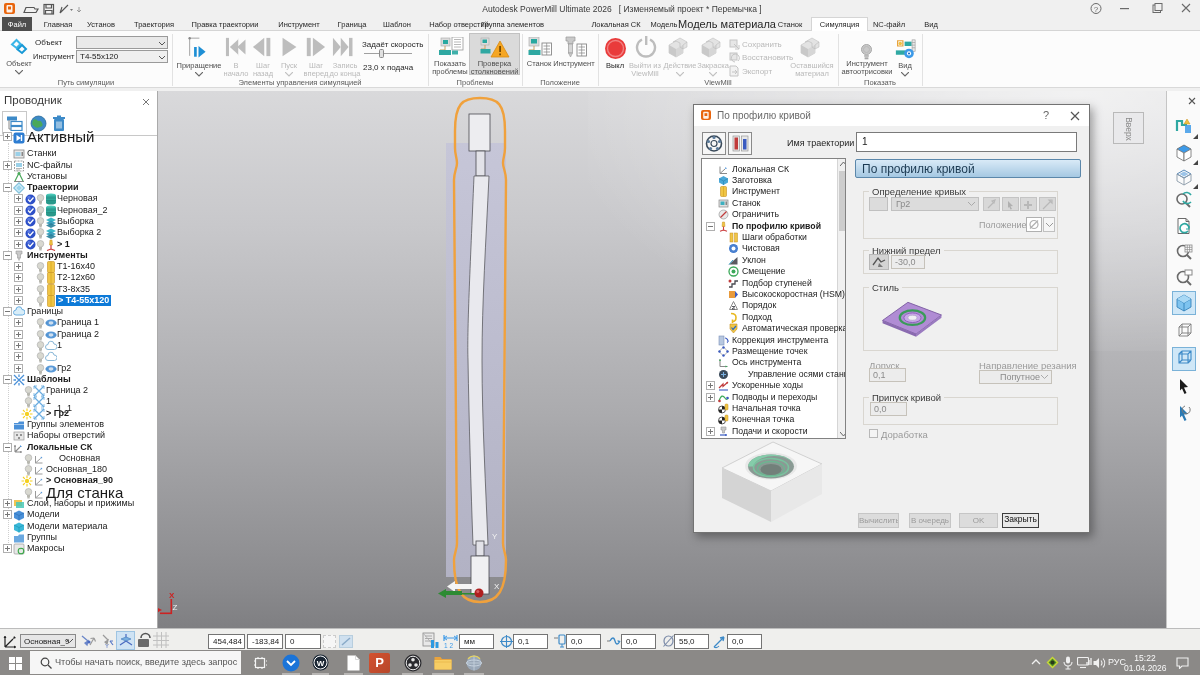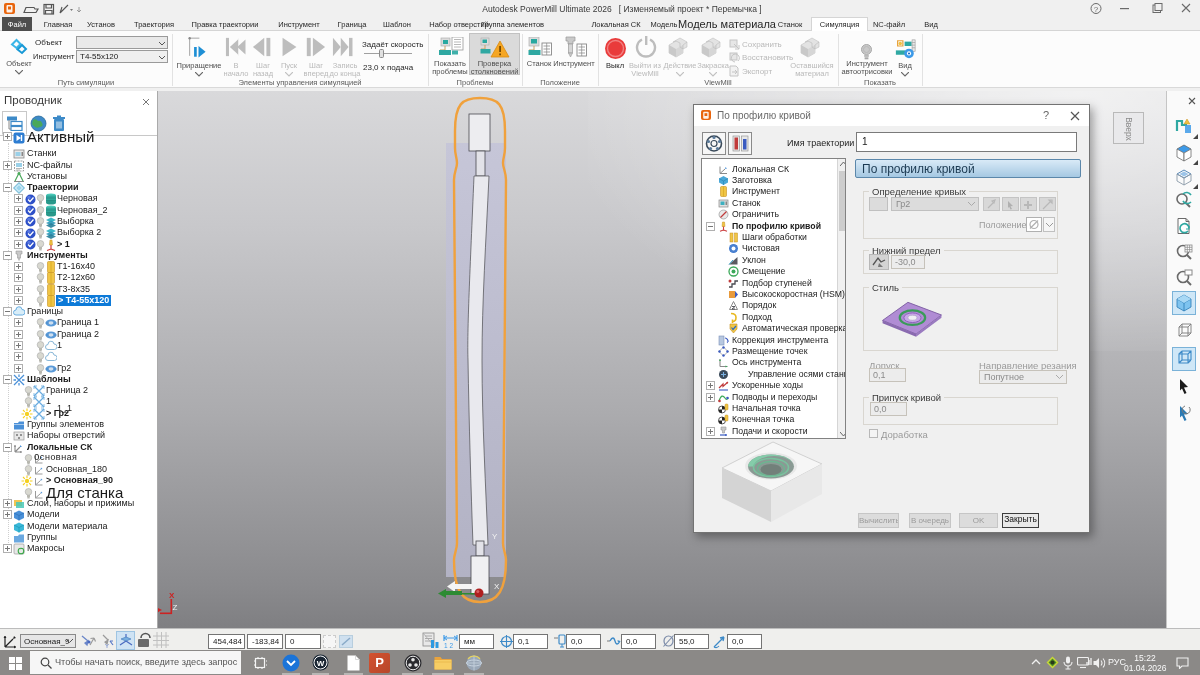--- a/index.html
+++ b/index.html
@@ -812,21 +812,21 @@
 <div class="a" style="left:0;top:361.84px;height:11.3px;width:158px;font-size:9px;line-height:11.3px;white-space:nowrap">
       <svg width="9" height="11" style="position:absolute;left:24px;top:1px" viewBox="0 0 9 11">
         <circle cx="4.5" cy="3.8" r="3.3" fill="#d8d8d0" stroke="#aaa" stroke-width="0.6"></circle>
         <rect x="3" y="7" width="3" height="2" fill="#b8b8b0"></rect>
         <rect x="3.3" y="9.2" width="2.4" height="1.2" fill="#a8a8a0"></rect>
       </svg>
       <span style="position:absolute;left:33px;top:0px"><svg width="12" height="12" viewBox="0 0 12 12" style="display:inline-block;vertical-align:-2px">
           <path d="M2.5 10 L2.5 3 M2.5 10 L9.5 10 M2.5 10 L7.5 5.5" stroke="#9a9a9a" stroke-width="1"></path>
           <path d="M7.5 5.5 l0.5 -2 l1.5 1.5 Z" fill="#4a90d8"></path>
         </svg></span>
-      <span style="position:absolute;left:34px;top:0;color:#1a1a1a;font-family:Liberation Mono, monospace;">Основная</span>
+      <span style="position:absolute;left:59px;top:0;color:#1a1a1a;">Основная</span>
     </div>
 <div class="a" style="left:0;top:373.12px;height:11.3px;width:158px;font-size:9px;line-height:11.3px;white-space:nowrap">
       <svg width="9" height="11" style="position:absolute;left:24px;top:1px" viewBox="0 0 9 11">
         <circle cx="4.5" cy="3.8" r="3.3" fill="#d8d8d0" stroke="#aaa" stroke-width="0.6"></circle>
         <rect x="3" y="7" width="3" height="2" fill="#b8b8b0"></rect>
         <rect x="3.3" y="9.2" width="2.4" height="1.2" fill="#a8a8a0"></rect>
       </svg>
       <span style="position:absolute;left:33px;top:0px"><svg width="12" height="12" viewBox="0 0 12 12" style="display:inline-block;vertical-align:-2px">
           <path d="M2.5 10 L2.5 3 M2.5 10 L9.5 10 M2.5 10 L7.5 5.5" stroke="#9a9a9a" stroke-width="1"></path>
           <path d="M7.5 5.5 l0.5 -2 l1.5 1.5 Z" fill="#4a90d8"></path>
@@ -1202,21 +1202,21 @@
  <path d="M33 8 L70 22 L42 43 L5 28 Z" fill="#b08cd4" stroke="#7a5aa0" stroke-width="1"></path>
  <path d="M5 28 L5 31 L42 46 L42 43 Z" fill="#8a6ab0"></path>
  <path d="M42 46 L42 43 L70 22 L70 25 Z" fill="#9a7ac0"></path>
  <ellipse cx="38" cy="25" rx="14" ry="8" fill="none" stroke="#3a9a5a" stroke-width="2.5"></ellipse>
  <ellipse cx="38" cy="25" rx="9.5" ry="5.3" fill="#c8a8e8" stroke="#8a5ab8" stroke-width="1"></ellipse>
  <ellipse cx="38" cy="25" rx="5" ry="2.8" fill="#f0eef4" stroke="#b0a0c8" stroke-width="0.8"></ellipse>
 </svg>
 <div class="a" style="left:175px;top:255px;font-size:9.5px;color:#9a9a9a">Допуск</div>
 <div class="a" style="left:175px;top:263px;width:37px;height:14px;background:#ececec;border:1px solid #c6c2ba;font-size:9px;color:#8a8a8a;line-height:12px;padding-left:3px">0,1</div>
 <div class="a" style="left:285px;top:255px;font-size:9.5px;color:#9a9a9a">Направление резания</div>
-<div class="a" style="left:285px;top:265px;width:88px;height:14px;background:#ececec;border:1px solid #c6c2ba;font-size:9px;color:#8a8a8a;line-height:12px;padding-left:4px">Попутное<svg style="position:absolute;right:3px;top:4px" width="7" height="5">
+<div class="a" style="left:285px;top:265px;width:73px;height:14px;background:#ececec;border:1px solid #c6c2ba;font-size:9px;color:#8a8a8a;line-height:12px;padding-left:20px">Попутное<svg style="position:absolute;right:3px;top:4px" width="7" height="5">
         <path d="M0 0 l3.5 3.5 l3.5 -3.5" fill="none" stroke="#aaa" stroke-width="1"></path>
       </svg></div>
 <div class="a" style="left:169px;top:292px;width:195px;height:28px;border:1px solid #d9d6d0"></div>
     <div class="a" style="left:175px;top:287px;background:#f0f0f0;font-size:9.5px;color:#3a3a3a;padding:0 3px">Припуск кривой</div>
 <div class="a" style="left:176px;top:297px;width:37px;height:14px;background:#ececec;border:1px solid #c6c2ba;font-size:9px;color:#8a8a8a;line-height:12px;padding-left:3px">0,0</div>
 <div class="a" style="left:175px;top:324px;width:9px;height:9px;background:#f4f4f4;border:1px solid #b8b8b8"></div>
 <div class="a" style="left:187px;top:324px;font-size:9.5px;color:#9a9a9a">Доработка</div>
 <svg class="a" style="left:26px;top:335px" width="104" height="84" viewBox="0 0 104 84">
  <path d="M2 28 L53 2 L102 24 L51 51 Z" fill="#f6f6f6" stroke="#c8c8c8" stroke-width="0.8"></path>
  <path d="M2 28 L51 51 L51 82 L2 58 Z" fill="#d4d4d4"></path>

